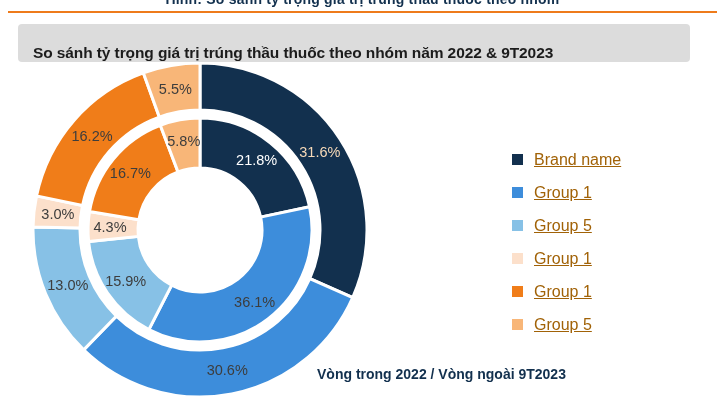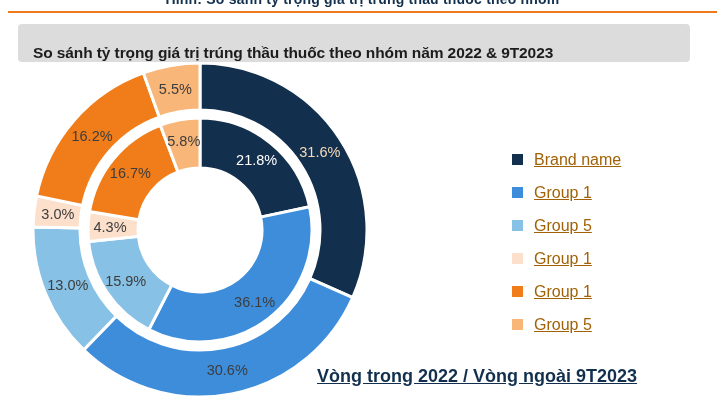--- a/index.html
+++ b/index.html
@@ -83,25 +83,24 @@
   }
   .legend-label {
     font-size: 16px;
     color: #a16207;
     white-space: nowrap;
     text-decoration: underline;
   }
   #caption {
     position: absolute;
     left: 317px; top: 366px;
-    font-size: 18px;
+    font-size: 14px;
     font-weight: bold;
     color: #12304e;
     white-space: nowrap;
-    text-decoration: underline;
   }
 </style>
 </head>
 <body>
 
 <div id="top-clipped-text">Hình: So sánh tỷ trọng giá trị trúng thầu thuốc theo nhóm</div>
 <div id="top-rule"></div>
 
 <div id="title-bar">
   <div id="title-text">So sánh tỷ trọng giá trị trúng thầu thuốc theo nhóm năm 2022 &amp; 9T2023</div>

